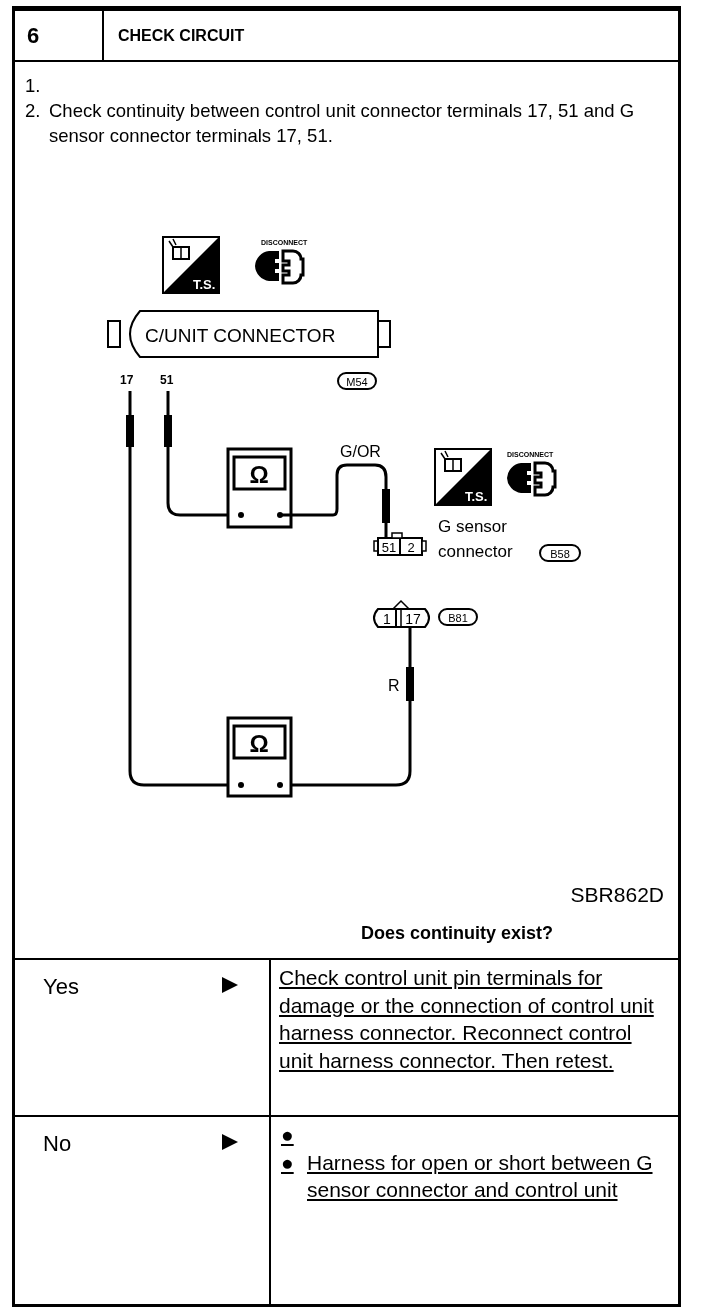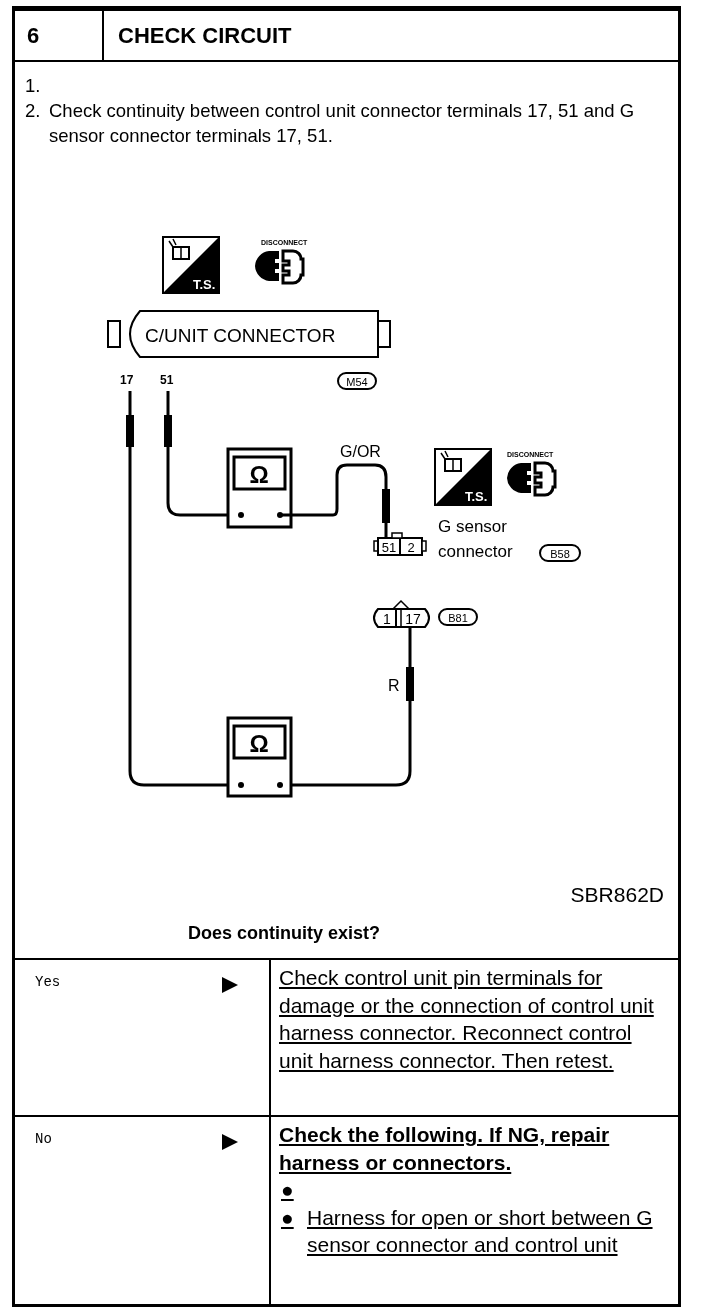--- a/index.html
+++ b/index.html
@@ -6,32 +6,32 @@
   body { width: 704px; height: 1310px; position: relative; overflow: hidden;
          font-family: "Liberation Sans", sans-serif; color: #000; }
   .frame { position: absolute; left: 12px; top: 6px; width: 663px; height: 1293px;
            border: 3px solid #000; border-top-width: 5px; }
   .hdr { position: absolute; left: 0; top: 0; width: 663px; height: 49px;
          border-bottom: 2px solid #000; }
   .hdr-num { position: absolute; left: 0; top: 0; width: 89px; height: 49px;
              border-right: 2px solid #000; font-weight: bold; font-size: 22px;
              line-height: 49px; padding-left: 12px; box-sizing: border-box; }
   .hdr-title { position: absolute; left: 103px; top: 0; height: 31px;
-               font-weight: bold; font-size: 22px; line-height: 49px; }
+               font-weight: bold; font-size: 16px; line-height: 49px; }
   .steps { position: absolute; left: 10px; top: 62px; font-size: 18.5px; line-height: 25px; }
   .step { display: flex; }
   .step-num { width: 24px; flex: none; }
   .diagram { position: absolute; left: 0; top: 0; width: 663px; height: 950px; }
   .fig-code { position: absolute; right: 14px; top: 872px; font-size: 21px; }
-  .question { position: absolute; left: 0; width: 538px; top: 912px; text-align: center;
+  .question { position: absolute; left: 0; width: 538px; top: 912px; text-align: right;
               font-weight: bold; font-size: 18px; }
   .row { position: absolute; left: 0; width: 663px; border-top: 2px solid #000; }
   .row-yes { top: 947px; height: 157px; }
   .row-no { top: 1104px; height: 189px; }
-  .ans-label { position: absolute; left: 20px; top: 14px; font-size: 14px; font-family: Liberation Mono, monospace; }
+  .ans-label { position: absolute; left: 28px; top: 14px; font-size: 22px; }
   .ans-arrow { position: absolute; left: 207px; top: 17px; width: 0; height: 0;
                border-top: 8px solid transparent; border-bottom: 8px solid transparent;
                border-left: 16px solid #000; }
   .ans-col { position: absolute; left: 254px; top: 0; bottom: 0; border-left: 2px solid #000; }
   .ans-text { position: absolute; left: 264px; top: 4px; width: 380px;
               font-size: 21px; line-height: 27.5px; text-decoration: underline; }
   .bold { font-weight: bold; }
   .bullet { display: flex; }
   .bullet-dot { width: 26px; flex: none; padding-left: 2px; }
   svg text { font-family: "Liberation Sans", sans-serif; }
@@ -177,21 +177,20 @@
     <div class="ans-arrow"></div>
     <div class="ans-col"></div>
     <div class="ans-text">Check control unit pin terminals for damage or the connection of control unit harness connector. Reconnect control unit harness connector. Then retest.</div>
   </div>
 
   <div class="row row-no">
     <div class="ans-label">No</div>
     <div class="ans-arrow"></div>
     <div class="ans-col"></div>
     <div class="ans-text">
-      <div class="bold">Check the following. If NG, repair harness or connectors.</div>
       <div class="bullet">
         <span class="bullet-dot">●</span>
       </div>
       <div class="bullet">
         <span class="bullet-dot">●</span>
         <span>Harness for open or short between G sensor connector and control unit</span>
       </div>
     </div>
   </div>
 

